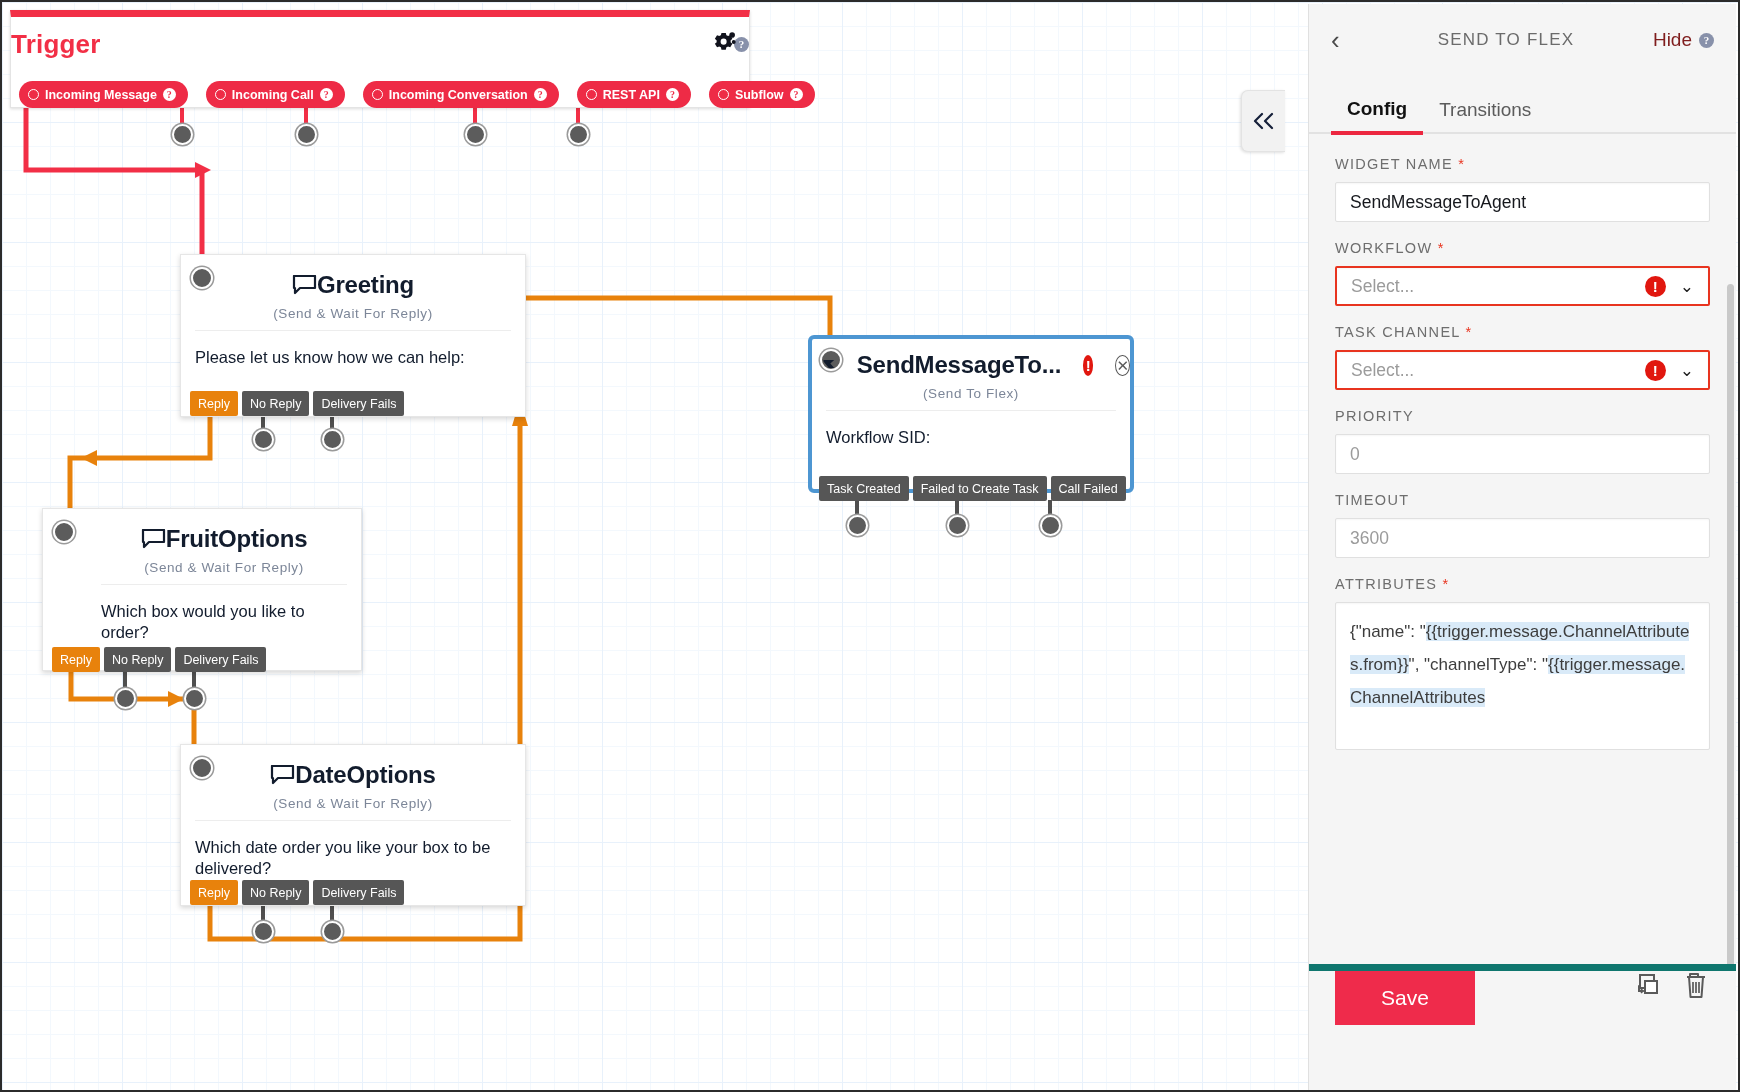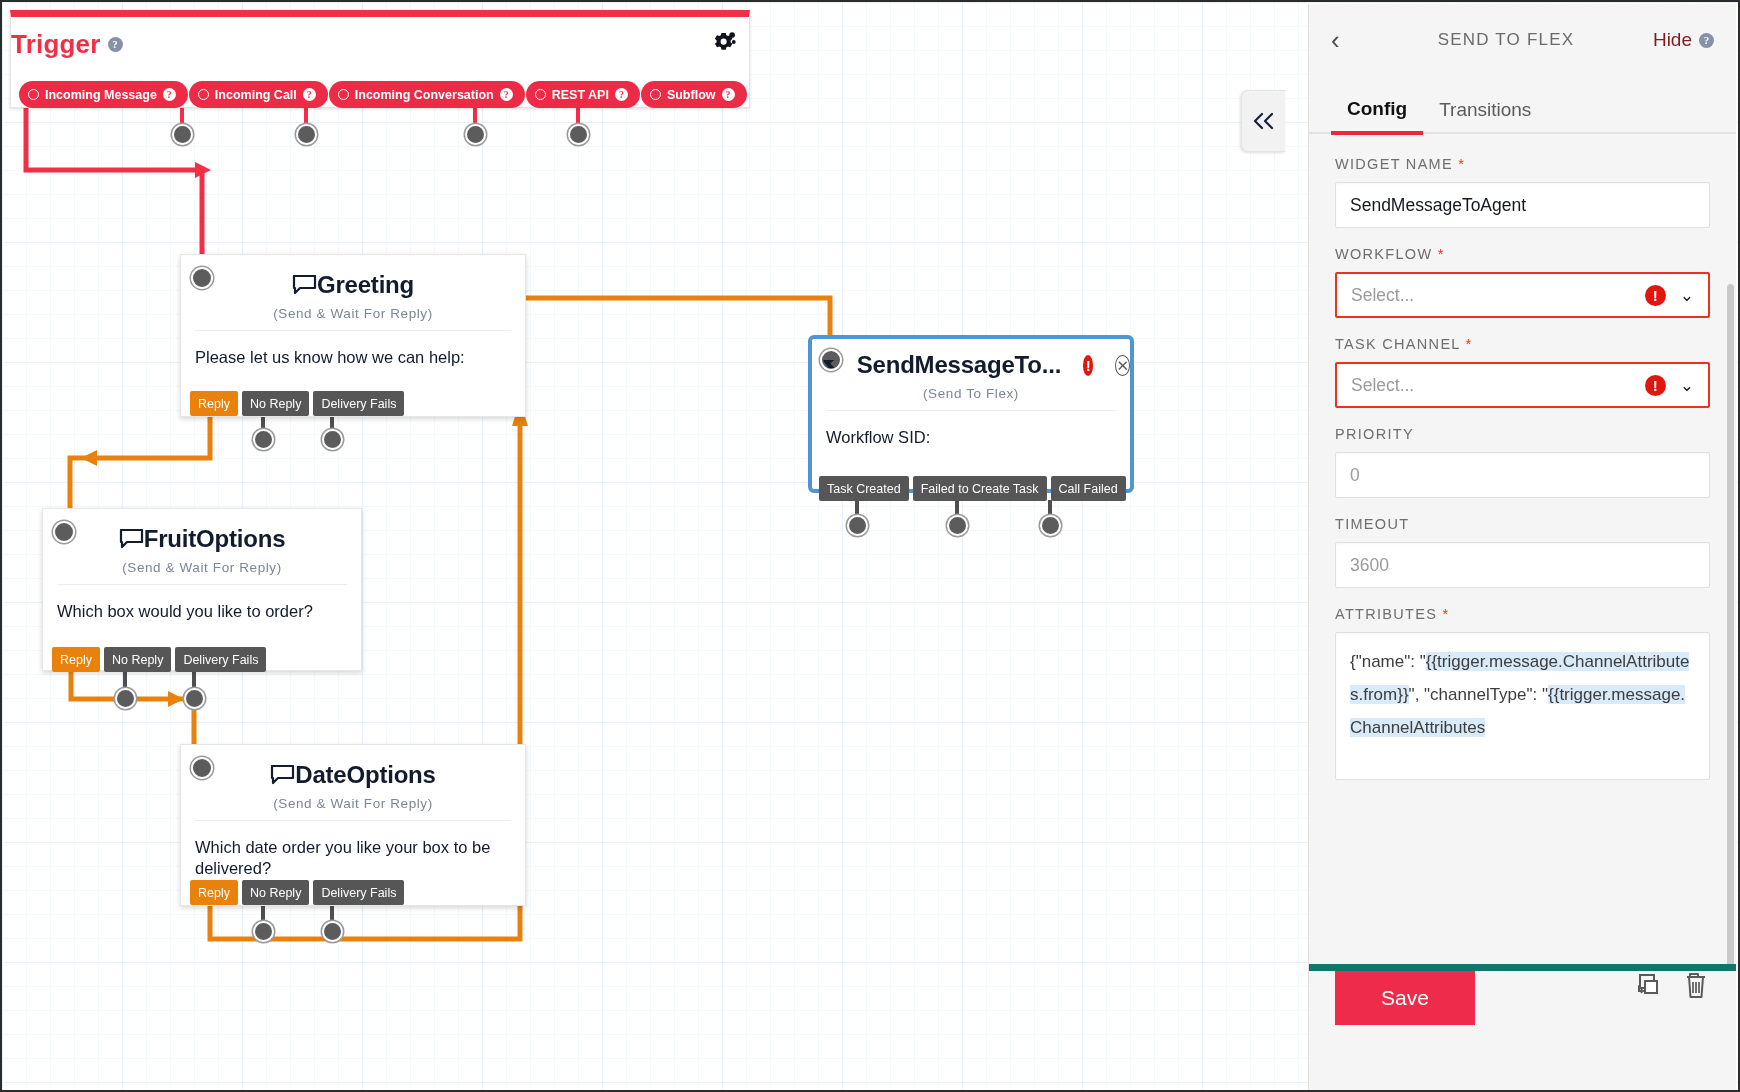--- a/index.html
+++ b/index.html
@@ -38,34 +38,34 @@
     position:absolute; left:8px; top:8px; width:740px; height:98px;
     background:#ffffff;
     border:1px solid #e4e4e4;
     border-top:7px solid #f22f46;
     box-shadow:0 1px 3px rgba(0,0,0,.14);
   }
   #trigger .ttl {
     text-align:center; color:#f22f46;
     font-size:26px; font-weight:700; letter-spacing:.2px;
     margin-top:12px;
-    display:flex; align-items:center; justify-content:flex-start; gap:7px;
+    display:flex; align-items:center; justify-content:space-between; gap:7px;
   }
   .qmark {
     display:inline-block; width:15px; height:15px; border-radius:50%;
     background:#8891aa; color:#fff; font-size:11px; font-weight:700;
     line-height:15px; text-align:center; font-family:"Liberation Serif", serif;
   }
   #gear {
     position:absolute; right:12px; top:12px; width:26px; height:26px;
     color:#11131d;
   }
   #trigger-pins {
     position:absolute; left:8px; top:64px;
-    display:flex; gap:1px; align-items:center;
+    display:flex; gap:18px; align-items:center;
   }
   .tpin {
     height:27px; border-radius:14px; background:#ee2b46; color:#fff;
     display:flex; align-items:center; gap:6px;
     padding:0 12px 0 9px; font-size:12.5px; font-weight:600;
     white-space:nowrap; cursor:pointer;
   }
   .tpin .ring {
     width:11px; height:11px; border-radius:50%;
     border:1.8px solid #fff; background:transparent; flex:none;
@@ -167,21 +167,21 @@
   #panel-body {
     flex:1; overflow:hidden; padding:22px 26px 10px 26px; position:relative;
   }
   .fld-label {
     font-size:14.5px; color:#6e6e6e; letter-spacing:1.3px;
     margin:0 0 10px 0;
   }
   .req { color:#e8341f; }
   .fld { margin-bottom:18px; }
   .inp {
-    width:100%; height:46px; background:#fff;
+    width:100%; height:40px; background:#fff;
     border:1px solid #e0e0e0; border-radius:2px;
     display:flex; align-items:center; padding:0 14px;
     font-size:17.5px; color:#16181d;
     box-shadow:inset 0 1px 2px rgba(0,0,0,.04);
   }
   .inp.ph { color:#9b9b9b; }
   .inp.err { border:2px solid #e8341f; }
   .inp .spacer { flex:1; }
   .chev { color:#202020; font-size:17px; margin-left:14px; }
   .ta {
@@ -314,21 +314,21 @@
       <div class="w-body">Please let us know how we can help:</div>
     </div>
     <div class="outs" style="left:188px;top:389px;">
       <div class="out-pill primary">Reply</div>
       <div class="out-pill">No Reply</div>
       <div class="out-pill">Delivery Fails</div>
     </div>
     <div class="dot" style="left:251px;top:427px;"></div>
     <div class="dot" style="left:320px;top:427px;"></div>
 
-    <div class="widget" style="left:40px;top:506px;width:320px;height:163px;">
+    <div class="widget" style="left:40px;top:506px;width:320px;height:163px;padding-left:44px;">
       <div class="in-pin"></div>
       <div class="w-head">
         <svg width="25" height="21" viewBox="0 0 25 21">
           <path d="M2 1h21v12H8l-5 5v-5H2z" fill="none" stroke="#121c2d" stroke-width="2.2" stroke-linejoin="round"></path>
         </svg>
         <span class="w-title">FruitOptions</span>
       </div>
       <div class="w-sub">(Send &amp; Wait For Reply)</div>
       <div class="w-rule"></div>
       <div class="w-body">Which box would you like to order?</div>

